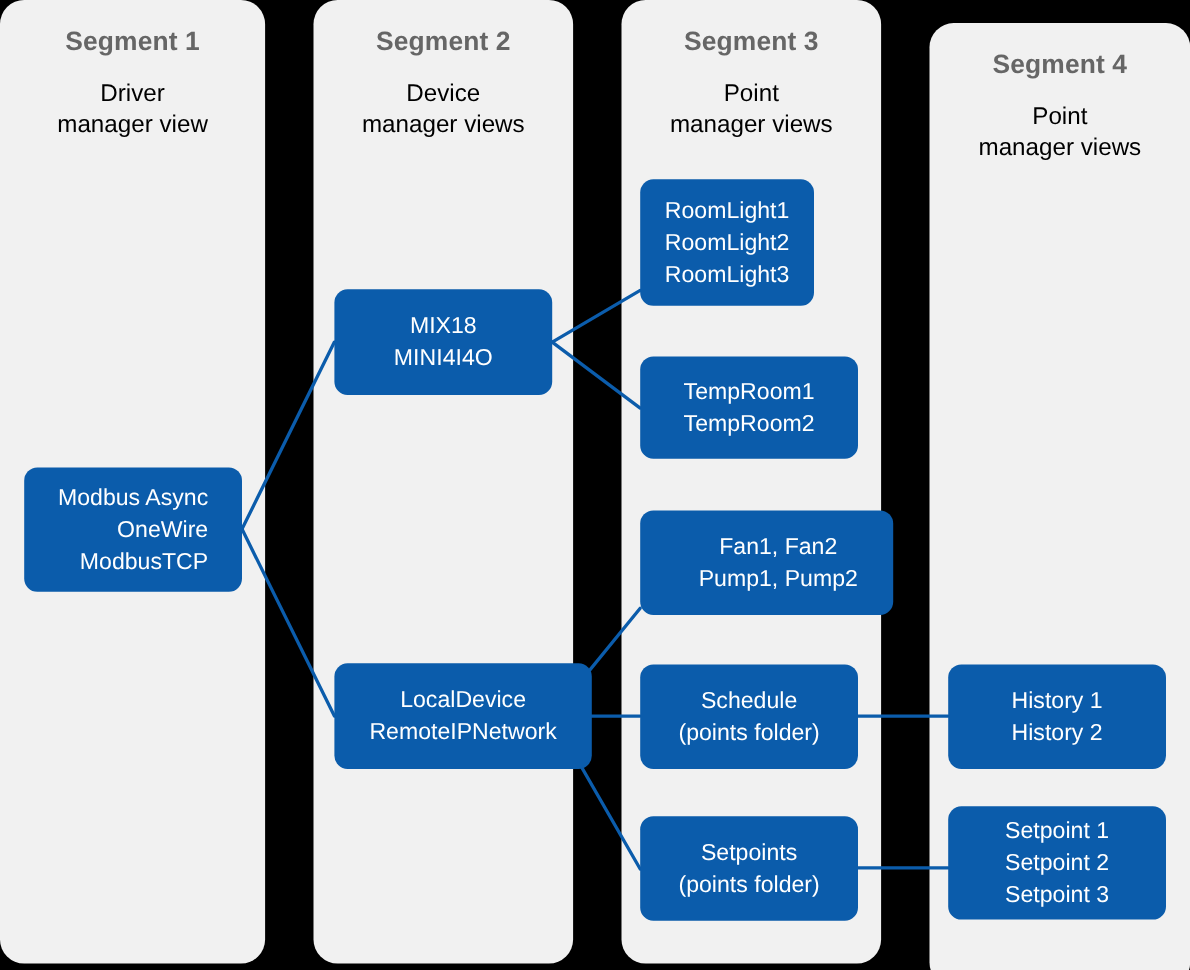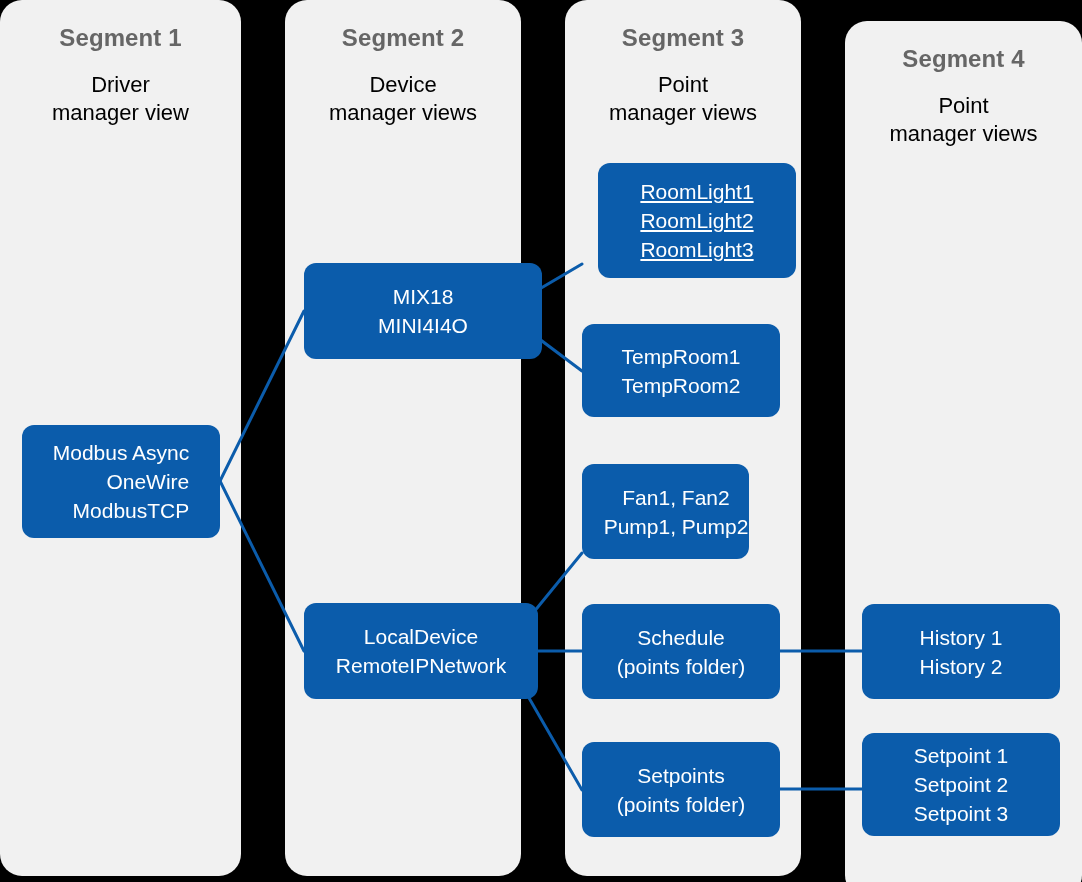--- a/index.html
+++ b/index.html
@@ -70,25 +70,25 @@
     align-items: center;
     justify-content: center;
     text-align: center;
     font-size: 21px;
     line-height: 29px;
     box-sizing: border-box;
   }
   .node .node-label { display: block; white-space: pre-line; }
 
   #node-driver    { left: 22px;  top: 425px; width: 198px; height: 113px; text-align: right; }
-  #node-mix18     { left: 304px; top: 263px; width: 238px; height: 96px;  }
+  #node-mix18     { left: 304px; top: 263px; width: 198px; height: 96px;  }
   #node-local     { left: 304px; top: 603px; width: 234px; height: 96px;  }
-  #node-roomlight { left: 598px; top: 163px; width: 198px; height: 115px; text-decoration: underline; }
+  #node-roomlight { left: 582px; top: 163px; width: 158px; height: 115px; }
   #node-temproom  { left: 582px; top: 324px; width: 198px; height: 93px;  }
-  #node-fanpump   { left: 582px; top: 464px; width: 167px; height: 95px; padding-left: 21px;  }
+  #node-fanpump   { left: 582px; top: 464px; width: 230px; height: 95px; padding-left: 21px;  }
   #node-schedule  { left: 582px; top: 604px; width: 198px; height: 95px;  }
   #node-setpoints { left: 582px; top: 742px; width: 198px; height: 95px;  }
   #node-history   { left: 862px; top: 604px; width: 198px; height: 95px;  }
   #node-setpoint  { left: 862px; top: 733px; width: 198px; height: 103px; }
 </style>
 </head>
 <body>
 
 <div id="canvas">
 

